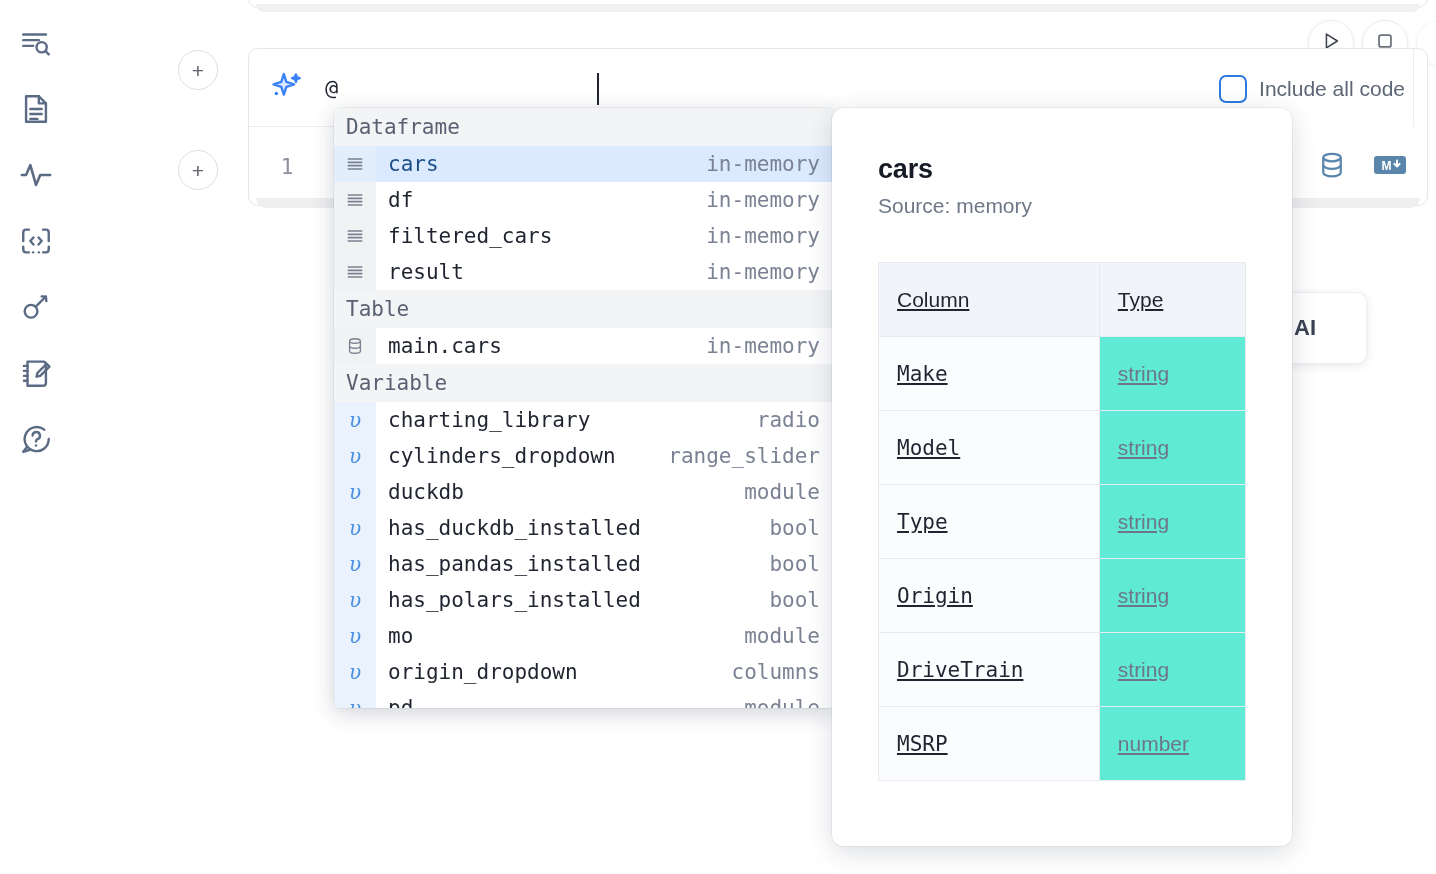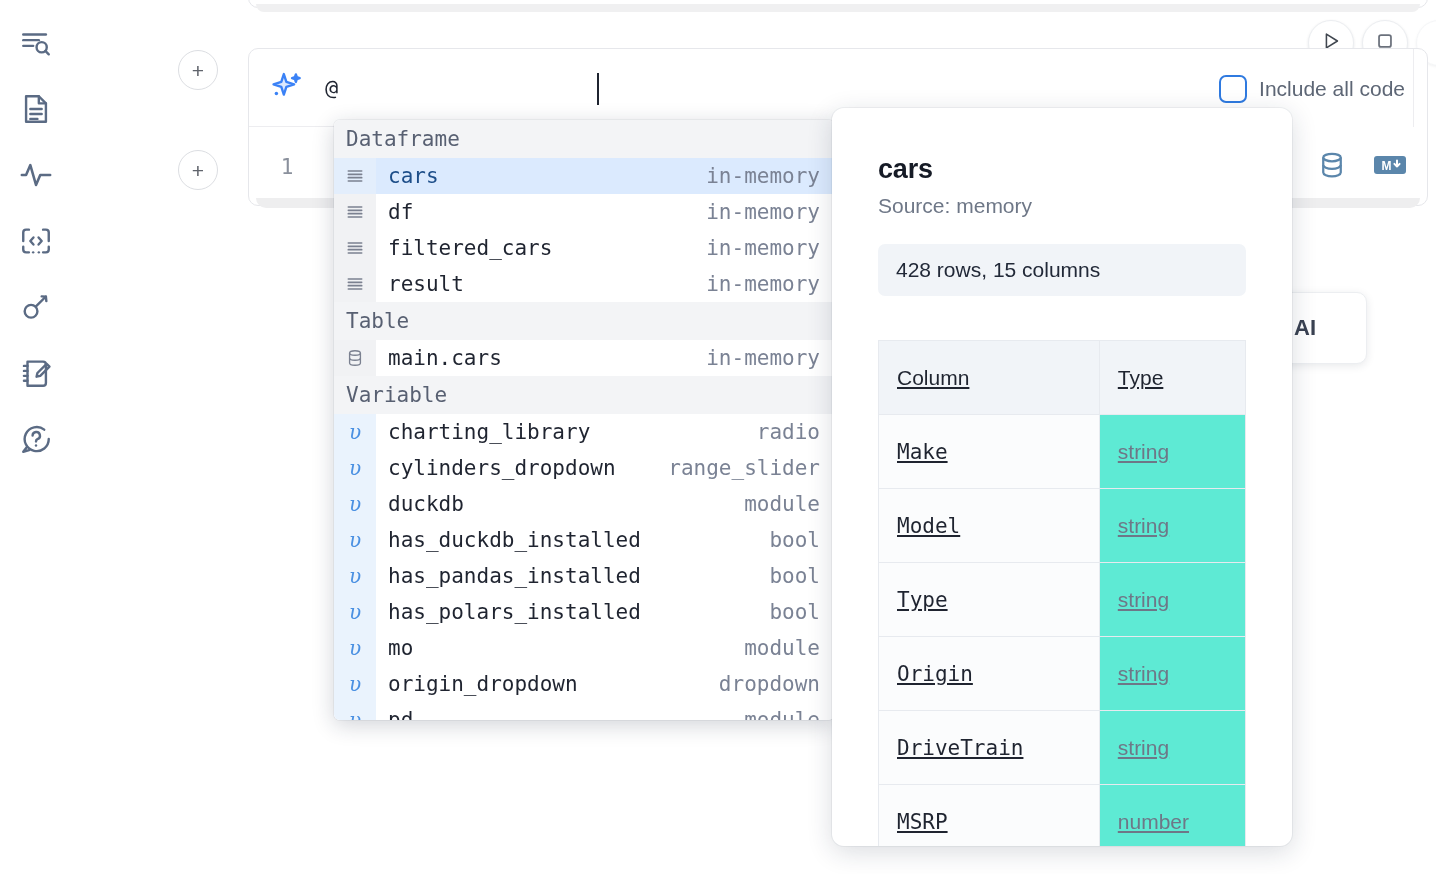--- a/index.html
+++ b/index.html
@@ -99,21 +99,21 @@
   .run-btns { position: absolute; left: 1308px; top: 20px; display: flex; gap: 8px; }
   .circ-btn {
     width: 46px; height: 46px; border-radius: 50%; background: #fff;
     border: 1px solid #eceef1; box-shadow: 0 1px 3px rgba(20,25,40,.10);
     display: flex; align-items: center; justify-content: center; cursor: pointer;
     color: #40464f;
   }
 
   
   .ac-dropdown {
-    position: absolute; left: 334px; top: 120px; width: 500px; height: 600px;
+    position: absolute; left: 334px; top: 108px; width: 500px; height: 600px;
     background: #ffffff; border-radius: 6px;
     box-shadow: 0 5px 22px rgba(25,35,60,.20), 0 0 0 1px rgba(25,35,60,.05);
     overflow: hidden; z-index: 20;
   }
   .ac-section {
     background: #f3f4f6; color: #586072; padding: 5px 0 5px 12px;
     font-family: "DejaVu Sans Mono", monospace; font-size: 21px; line-height: 28px;
   }
   .ac-row {
     display: flex; align-items: center; height: 36px; background: #fff;
@@ -434,36 +434,35 @@
             <span class="vglyph">υ</span>
           </div>
           <div class="label">mo</div>
           <div class="meta">module</div>
         </div>
         <div class="ac-row kind-variable">
           <div class="gutter">
             <span class="vglyph">υ</span>
           </div>
           <div class="label">origin_dropdown</div>
-          <div class="meta">dropdown</div>
+          <div class="meta">columns</div>
         </div>
         <div class="ac-row kind-variable">
           <div class="gutter">
             <span class="vglyph">υ</span>
           </div>
           <div class="label">pd</div>
           <div class="meta">module</div>
         </div>
       </div>
   </div>
 
   <div class="details-panel">
     <div class="dp-title">cars</div>
     <div class="dp-source">Source: memory</div>
-    <div class="dp-badge">428 rows, 15 columns</div>
     <table class="dp-table">
       <thead>
         <tr>
           <th>Column</th>
           <th>Type</th>
         </tr>
       </thead>
       <tbody id="dp-tbody">
           <tr>
             <td class="col-name">Make</td>

